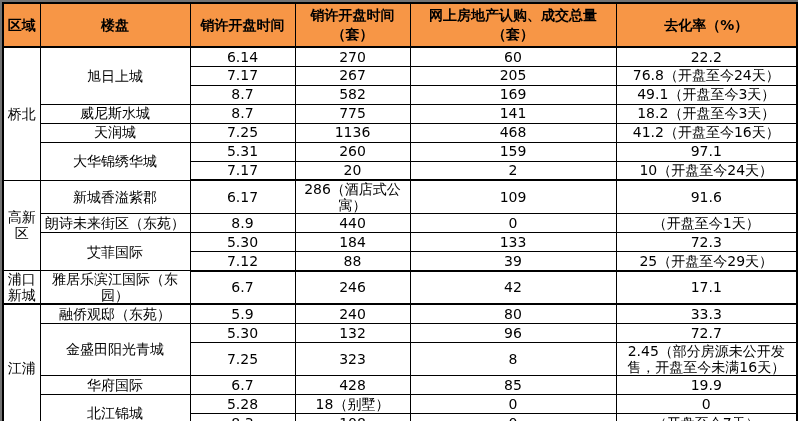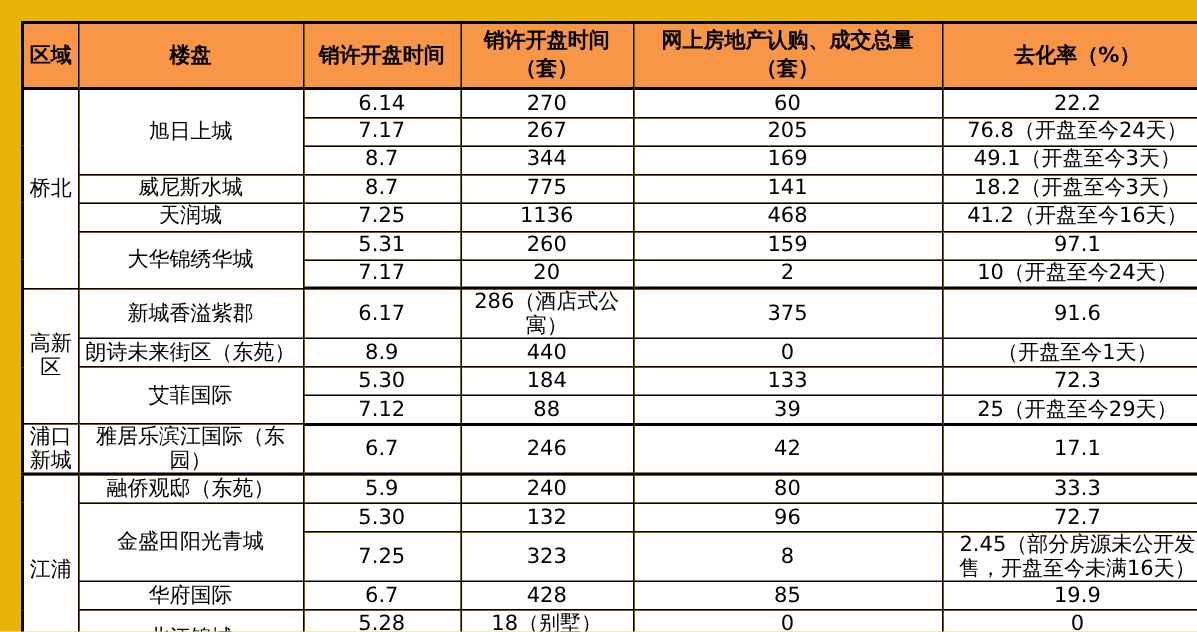--- a/index.html
+++ b/index.html
@@ -5,22 +5,22 @@
   html, body {
     margin: 0;
     padding: 0;
     background: #ffffff;
     font-family: "DejaVu Sans", sans-serif;
   }
   .page {
     width: 798px;
     height: 421px;
     box-sizing: border-box;
-    padding: 14px;
-    background: #eab308;
+    padding: 2px;
+    background: #737373;
   }
   table.re-table {
     border-collapse: collapse;
     table-layout: fixed;
     width: 794px;
     border: 2px solid #000000;
   }
   table.re-table th,
   table.re-table td {
     border: 1px solid #000000;
@@ -94,21 +94,21 @@
         <td class="rate-cell">22.2</td>
       </tr>
       <tr>
         <td>7.17</td>
         <td>267</td>
         <td>205</td>
         <td class="rate-cell">76.8（开盘至今24天）</td>
       </tr>
       <tr>
         <td>8.7</td>
-        <td>344</td>
+        <td>582</td>
         <td>169</td>
         <td class="rate-cell">49.1（开盘至今3天）</td>
       </tr>
       <tr>
         <td>威尼斯水城</td>
         <td>8.7</td>
         <td>775</td>
         <td>141</td>
         <td class="rate-cell">18.2（开盘至今3天）</td>
       </tr>
@@ -130,21 +130,21 @@
         <td>7.17</td>
         <td>20</td>
         <td>2</td>
         <td class="rate-cell">10（开盘至今24天）</td>
       </tr>
       <tr>
         <td class="region-cell" rowspan="4">高新区</td>
         <td>新城香溢紫郡</td>
         <td>6.17</td>
         <td>286（酒店式公寓）</td>
-        <td>375</td>
+        <td>109</td>
         <td class="rate-cell">91.6</td>
       </tr>
       <tr>
         <td>朗诗未来街区（东苑）</td>
         <td>8.9</td>
         <td>440</td>
         <td>0</td>
         <td class="rate-cell">（开盘至今1天）</td>
       </tr>
       <tr>

